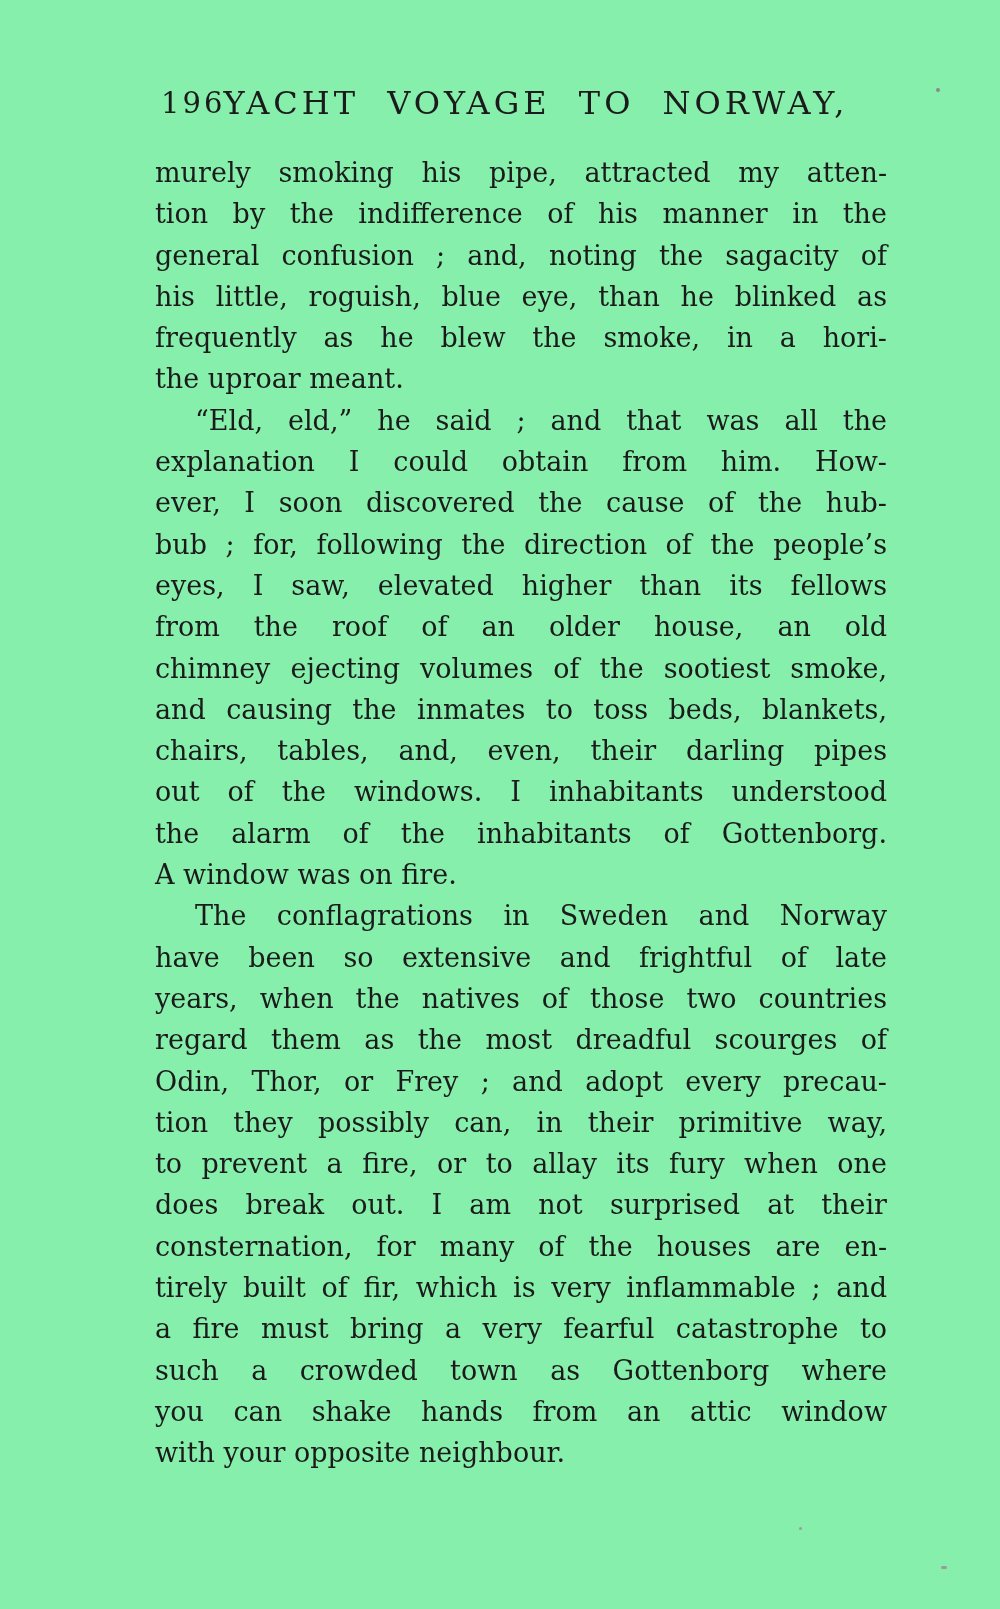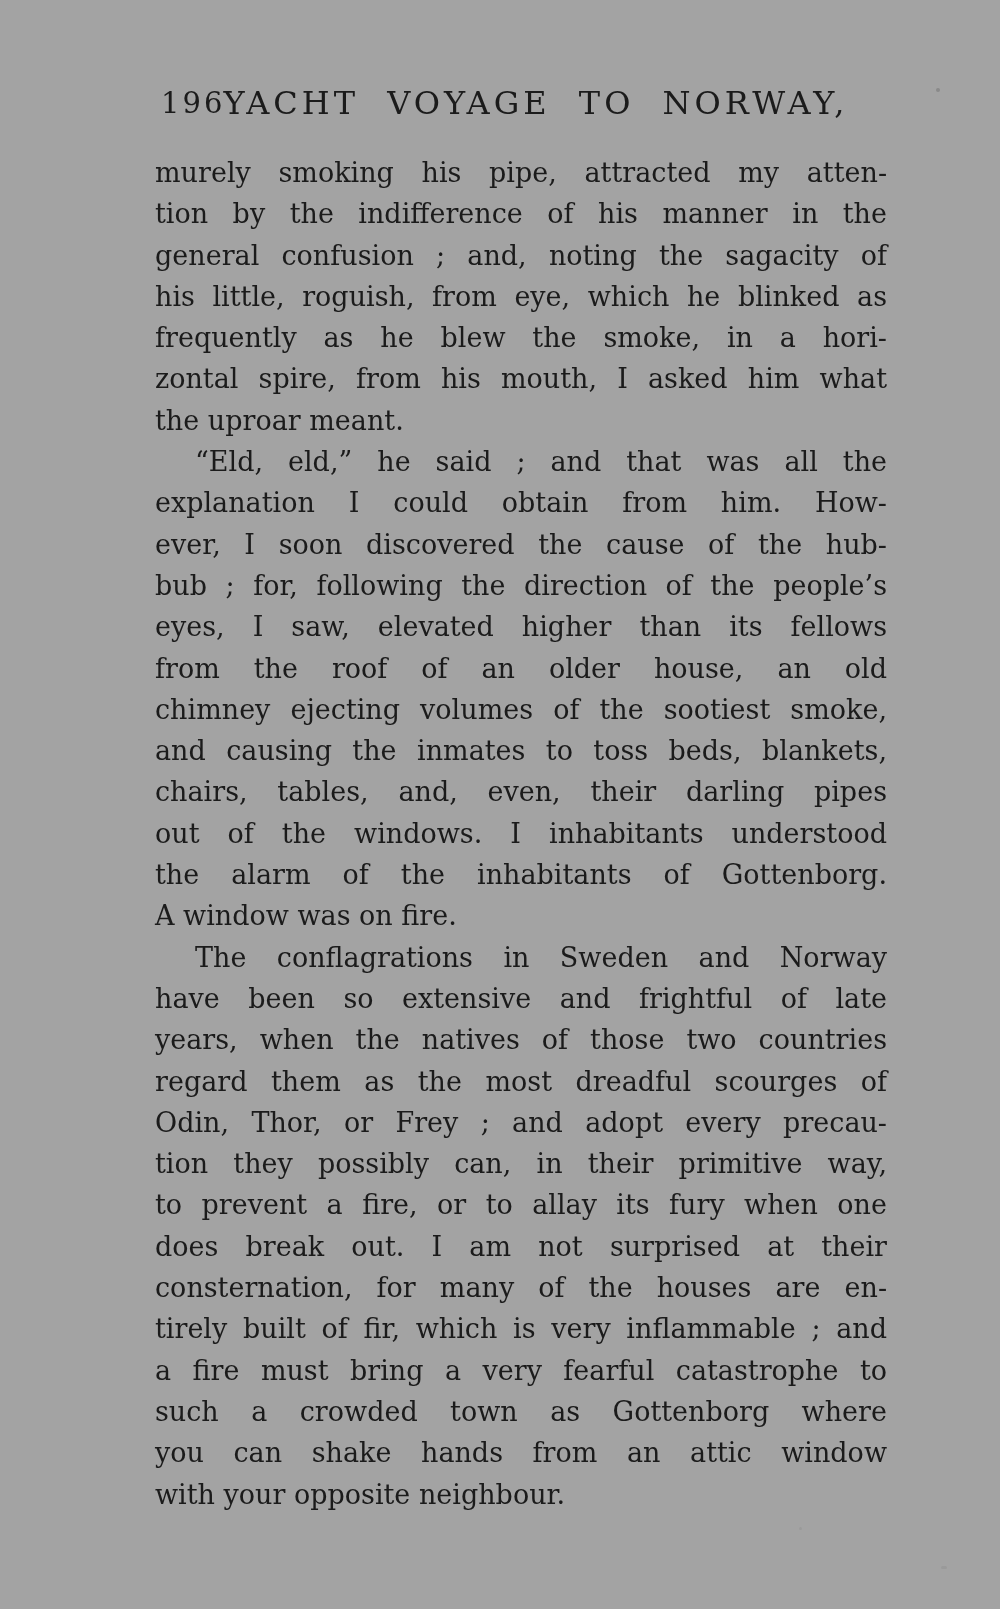--- a/index.html
+++ b/index.html
@@ -1,19 +1,19 @@
 <!DOCTYPE html>
 <html><head>
 <meta charset="utf-8">
 <style>
   html,body { margin:0; padding:0; background:#e8e8e8; }
   .page {
     position:relative;
     width:1000px; height:1609px;
-    background:#a3a3a3;
+    background:#86efac;
     font-family:"DejaVu Serif", serif;
     color:#1b1b1b;
     overflow:hidden;
   }
   .header { position:absolute; top:84px; left:155px; width:732px; height:36px; }
   .pagenum {
     position:absolute; left:6px; top:2px;
     font-size:29px; letter-spacing:3px;
   }
   .running-title {
@@ -51,23 +51,22 @@
     <span class="pagenum">196</span>
     <div class="running-title">YACHT VOYAGE TO NORWAY,</div>
   </div>
 
   <div class="body">
 
     <div>
       <div class="line">murely smoking his pipe, attracted my atten-</div>
       <div class="line">tion by the indifference of his manner in the</div>
       <div class="line">general confusion ; and, noting the sagacity of</div>
-      <div class="line">his little, roguish, from eye, which he blinked as</div>
+      <div class="line">his little, roguish, blue eye, than he blinked as</div>
       <div class="line">frequently as he blew the smoke, in a hori-</div>
-      <div class="line">zontal spire, from his mouth, I asked him what</div>
       <div class="line last">the uproar meant.</div>
     </div>
 
     <div>
       <div class="line indent">“Eld, eld,” he said ; and that was all the</div>
       <div class="line">explanation I could obtain from him.  How-</div>
       <div class="line">ever, I soon discovered the cause of the hub-</div>
       <div class="line">bub ; for, following the direction of the people’s</div>
       <div class="line">eyes, I saw, elevated higher than its fellows</div>
       <div class="line">from the roof of an older house, an old</div>

